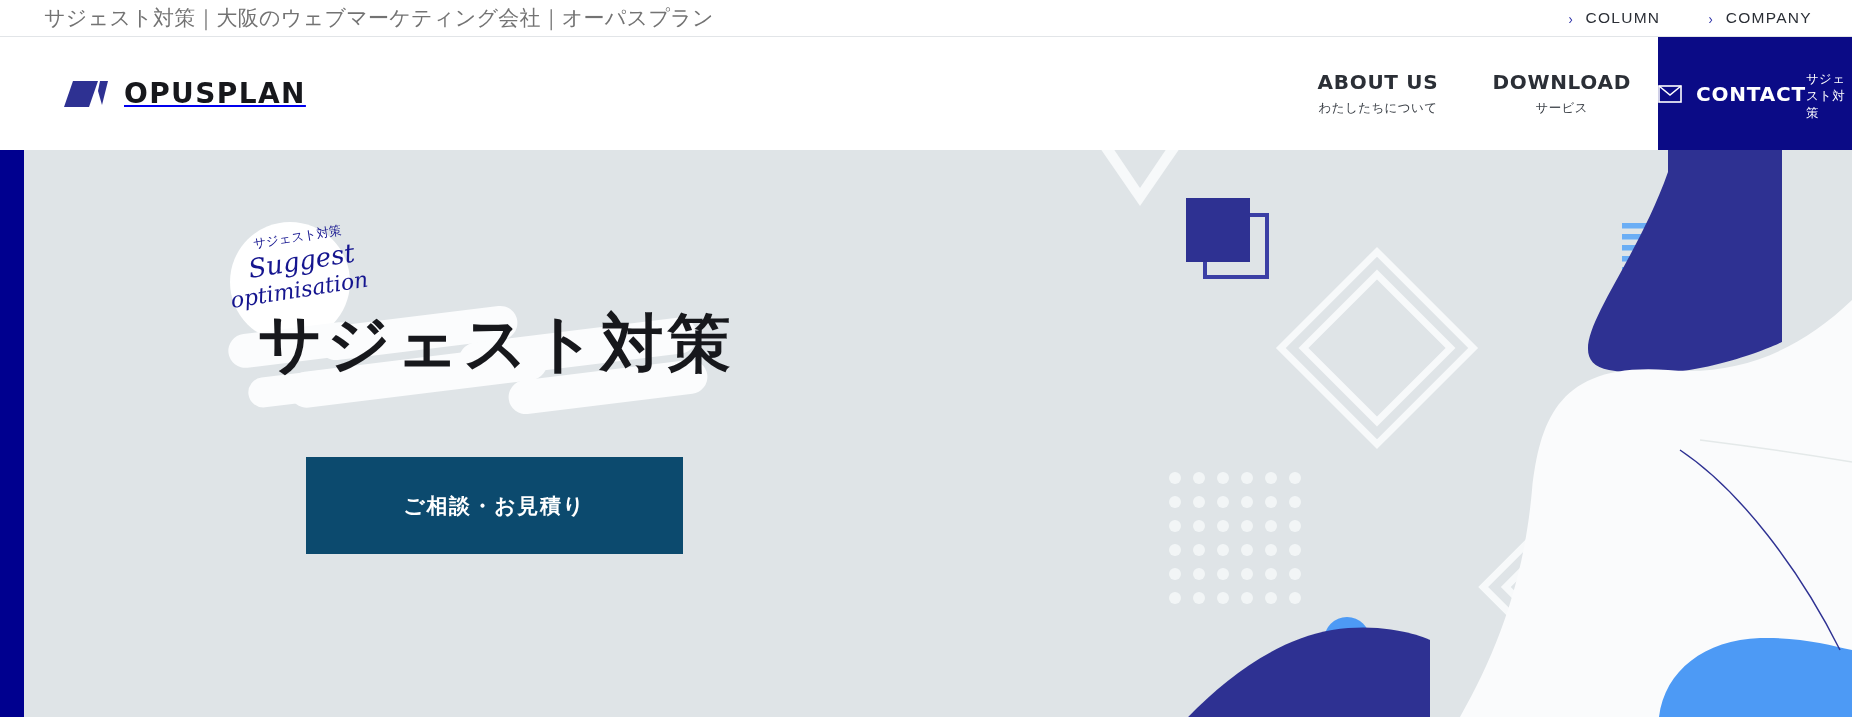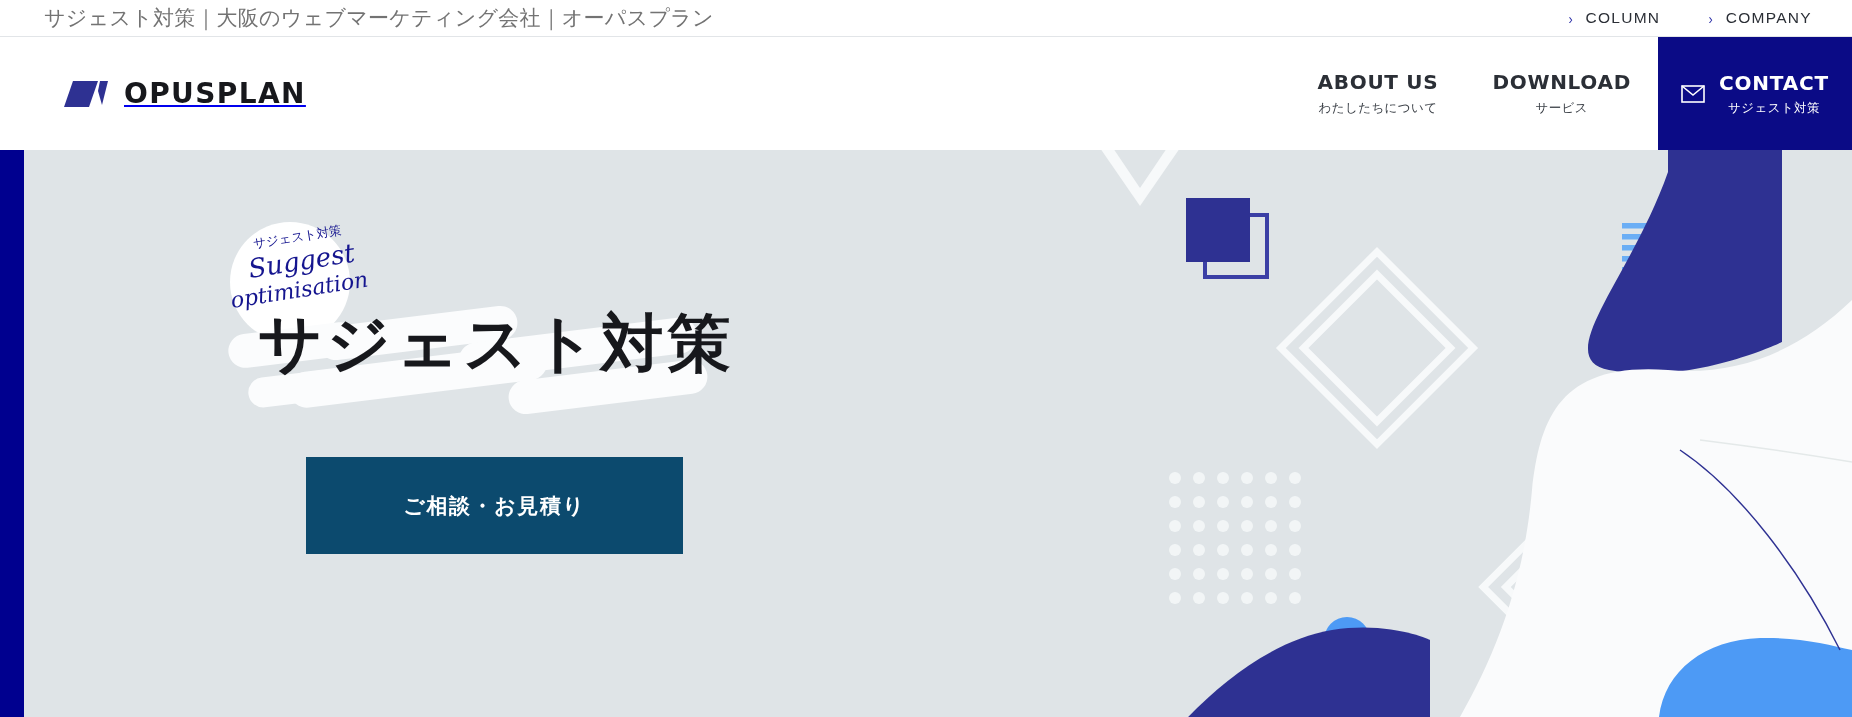--- a/index.html
+++ b/index.html
@@ -81,21 +81,21 @@
   }
 
   .contact-btn{
     width:194px; height:113px;
     background:#0b0b86;
     display:flex; align-items:center; justify-content:center;
     gap:14px;
     text-decoration:none; cursor:pointer;
   }
   .contact-icon{ flex:0 0 auto; }
-  .contact-texts{ display:flex; flex-direction:column; align-items:center; }
+  .contact-texts{ display:flex; align-items:center; }
   .contact-en{
     font-size:20px; font-weight:700; color:#ffffff; letter-spacing:.8px;
     font-family:"DejaVu Sans", sans-serif;
   }
   .contact-ja{ margin-top:5px; font-size:12.5px; color:#ffffff; letter-spacing:.4px; }
 
   
   .hero{
     position:absolute; top:150px; left:0;
     width:1852px; height:567px;

